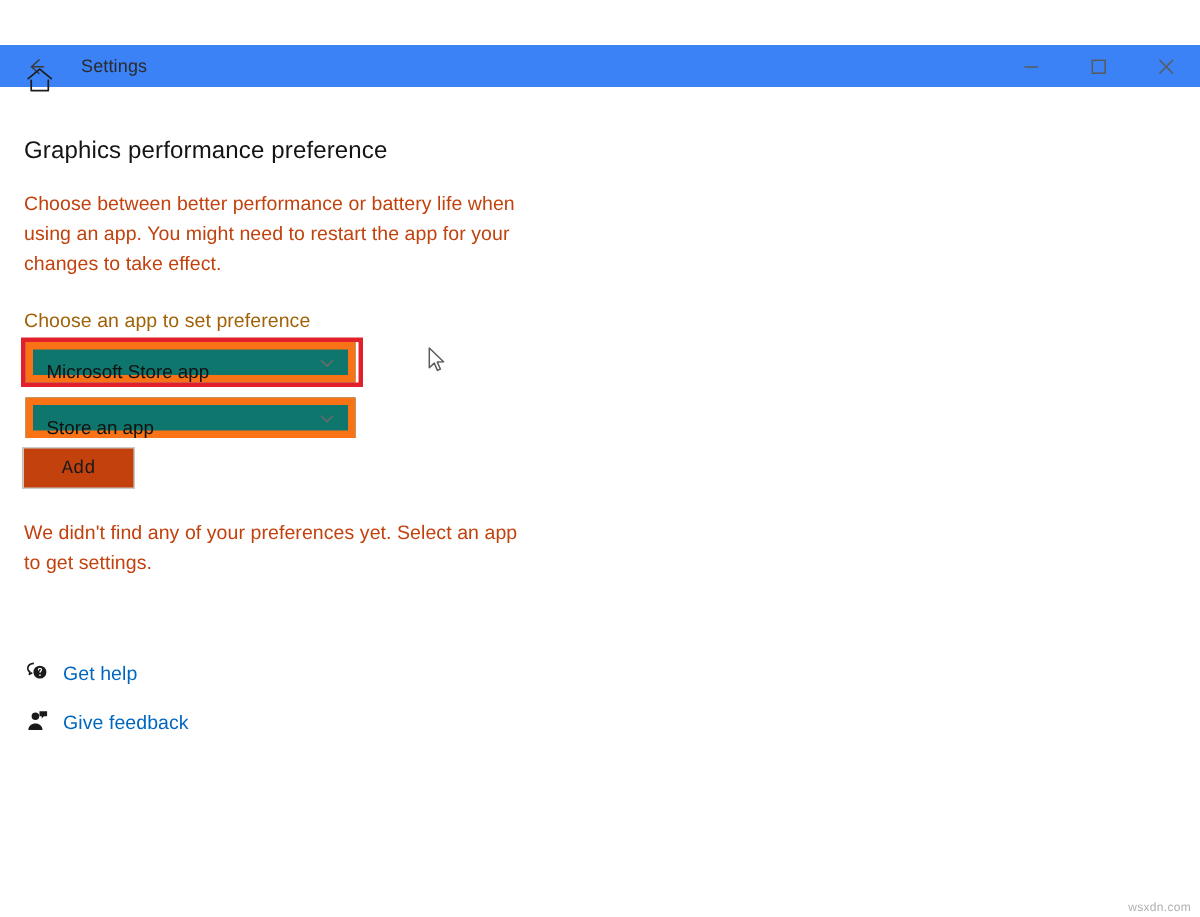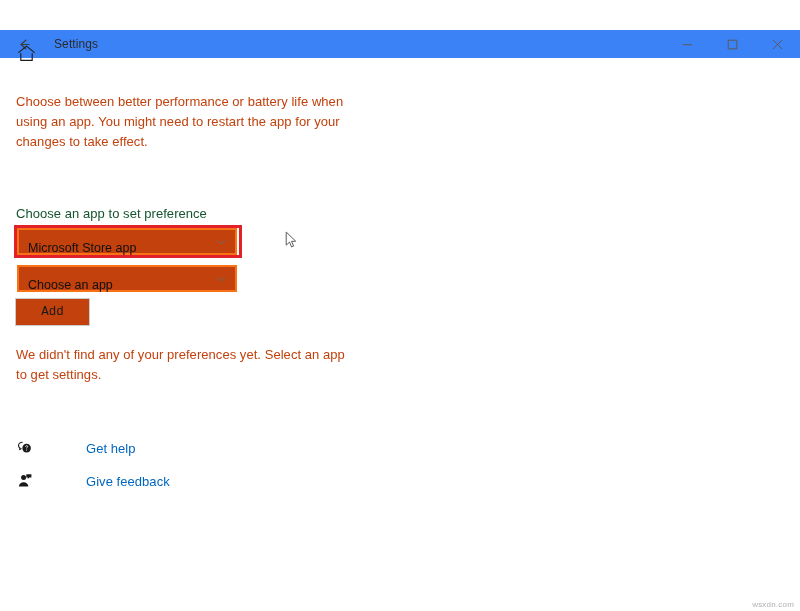--- a/index.html
+++ b/index.html
@@ -105,32 +105,32 @@
     font-size: 13px;
     line-height: 20px;
     color: #c2410c;
     margin: 0;
     max-width: 336px;
     letter-spacing: 0.05px;
   }
 
   .field-label {
     font-size: 13px;
-    color: #14532d;
+    color: #a16207;
     margin: 0;
     letter-spacing: 0.05px;
   }
 
   
   .dropdown {
     position: relative;
     width: 220px;
     height: 27px;
-    border: 2px solid #f97316;
-    background: #c2410c;
+    border: 5px solid #f97316;
+    background: #0f766e;
     display: flex;
     align-items: center;
     padding: 12px 8px 0 9px;
     font-size: 12.5px;
     color: #111111;
   }
   .dropdown .chev {
     position: absolute;
     right: 8px;
     top: 50%;
@@ -161,21 +161,20 @@
     align-items: center;
     justify-content: center;
     padding: 0;
   }
 
   
   .link-row {
     display: flex;
     align-items: center;
     height: 22px;
-    gap: 44px;
   }
   .link-icon {
     width: 22px;
     display: flex;
     align-items: center;
     justify-content: center;
     color: #1a1a1a;
     margin-right: 6px;
   }
   .link-icon svg { display: block; }
@@ -243,41 +242,42 @@
 <div class="page-header">
   <span class="home-icon">
     <svg width="21" height="21" viewBox="0 0 21 21" fill="none">
       <path d="M2.8 9.4L10.5 3.1L18.2 9.4" stroke="currentColor" stroke-width="1.15" stroke-linecap="round" stroke-linejoin="round"></path>
       <path d="M4.8 10.6V17.4H16.2V10.6" stroke="currentColor" stroke-width="1.15" stroke-linecap="round" stroke-linejoin="round"></path>
     </svg>
   </span>
 </div>
 
 <div class="content">
+  <h2 class="section-title">Graphics performance preference</h2>
 
   <p class="body-text">Choose between better performance or battery life when using an app. You might need to restart the app for your changes to take effect.</p>
 </div>
 
 <div style="position:absolute; top:206px; left:16px;">
   <p class="field-label">Choose an app to set preference</p>
 </div>
 
 <div class="dropdown" style="position:absolute; top:228px; left:17px;">
   <span>Microsoft Store app</span>
   <span class="chev">
     <svg width="12" height="12" viewBox="0 0 12 12" fill="none">
       <path d="M2.2 4.3L6 8.1L9.8 4.3" stroke="currentColor" stroke-width="1" stroke-linecap="round" stroke-linejoin="round"></path>
     </svg>
   </span>
 </div>
 
 <div class="highlight-box" style="top:225px; left:14px; width:228px; height:33px;"></div>
 
 <div class="dropdown" style="position:absolute; top:265px; left:17px;">
-  <span>Choose an app</span>
+  <span>Store an app</span>
   <span class="chev">
     <svg width="12" height="12" viewBox="0 0 12 12" fill="none">
       <path d="M2.2 4.3L6 8.1L9.8 4.3" stroke="currentColor" stroke-width="1" stroke-linecap="round" stroke-linejoin="round"></path>
     </svg>
   </span>
 </div>
 
 <button class="add-button" style="position:absolute; top:298px; left:15px;">Add</button>
 
 <div style="position:absolute; top:345px; left:16px; width:360px;">

